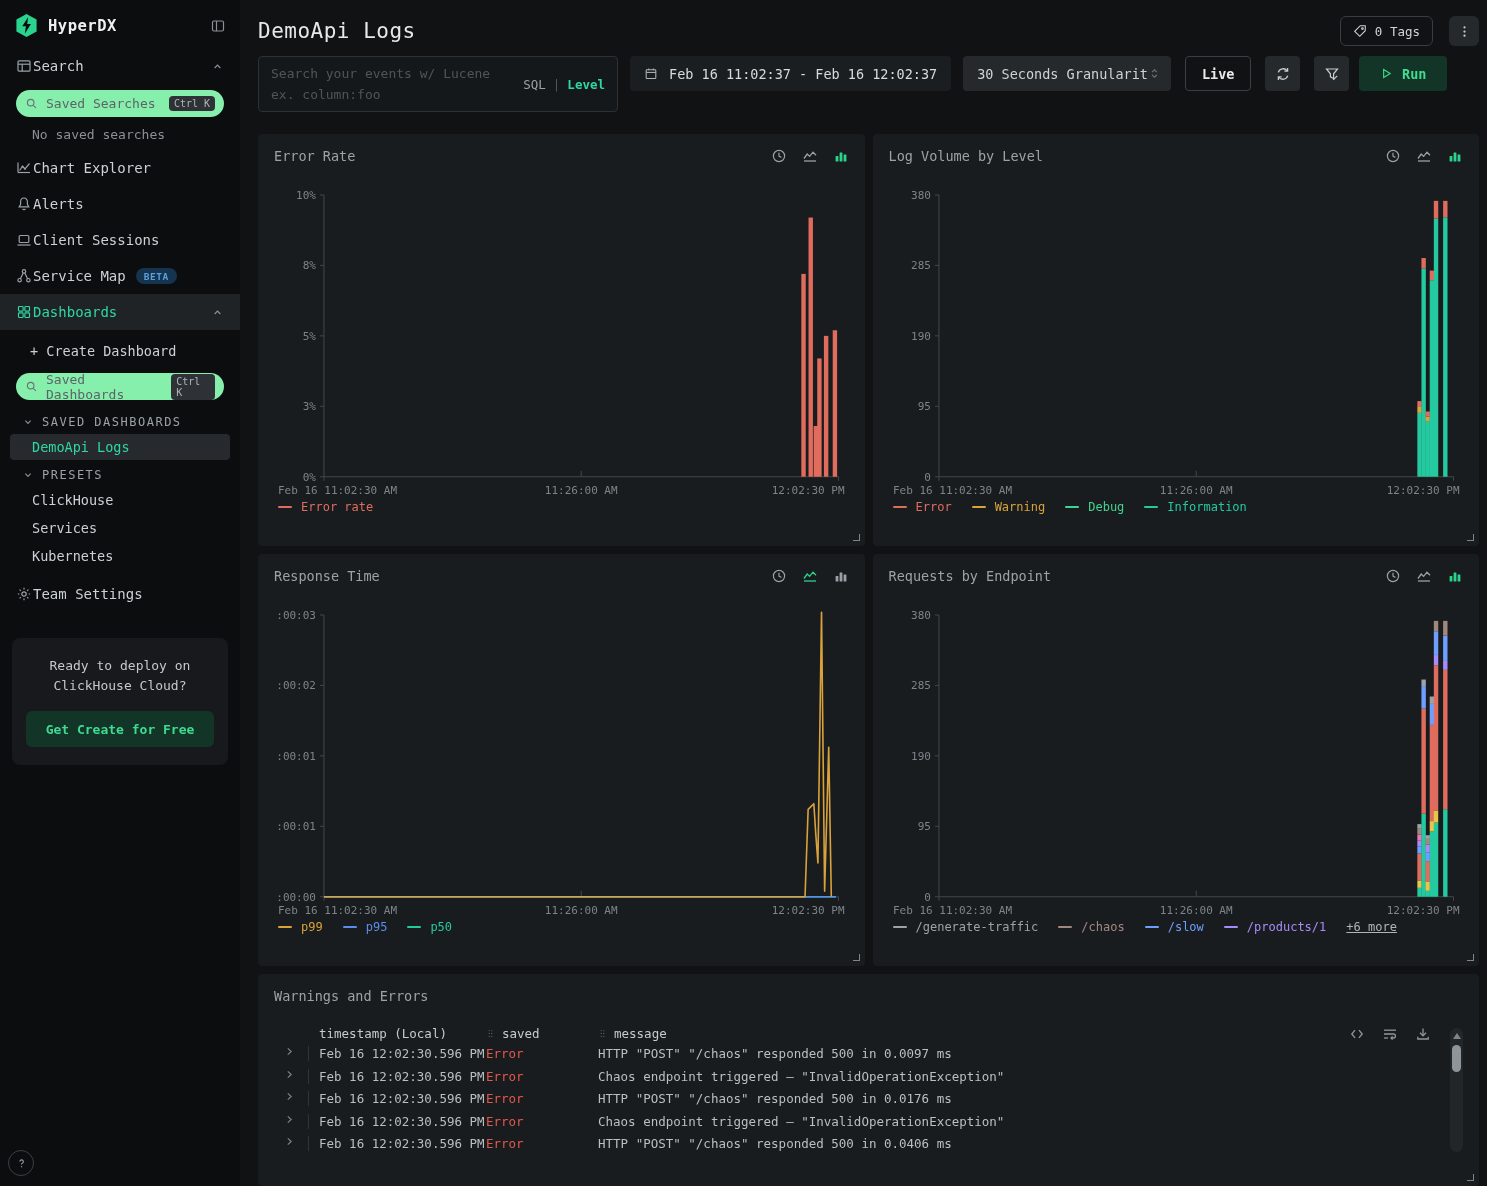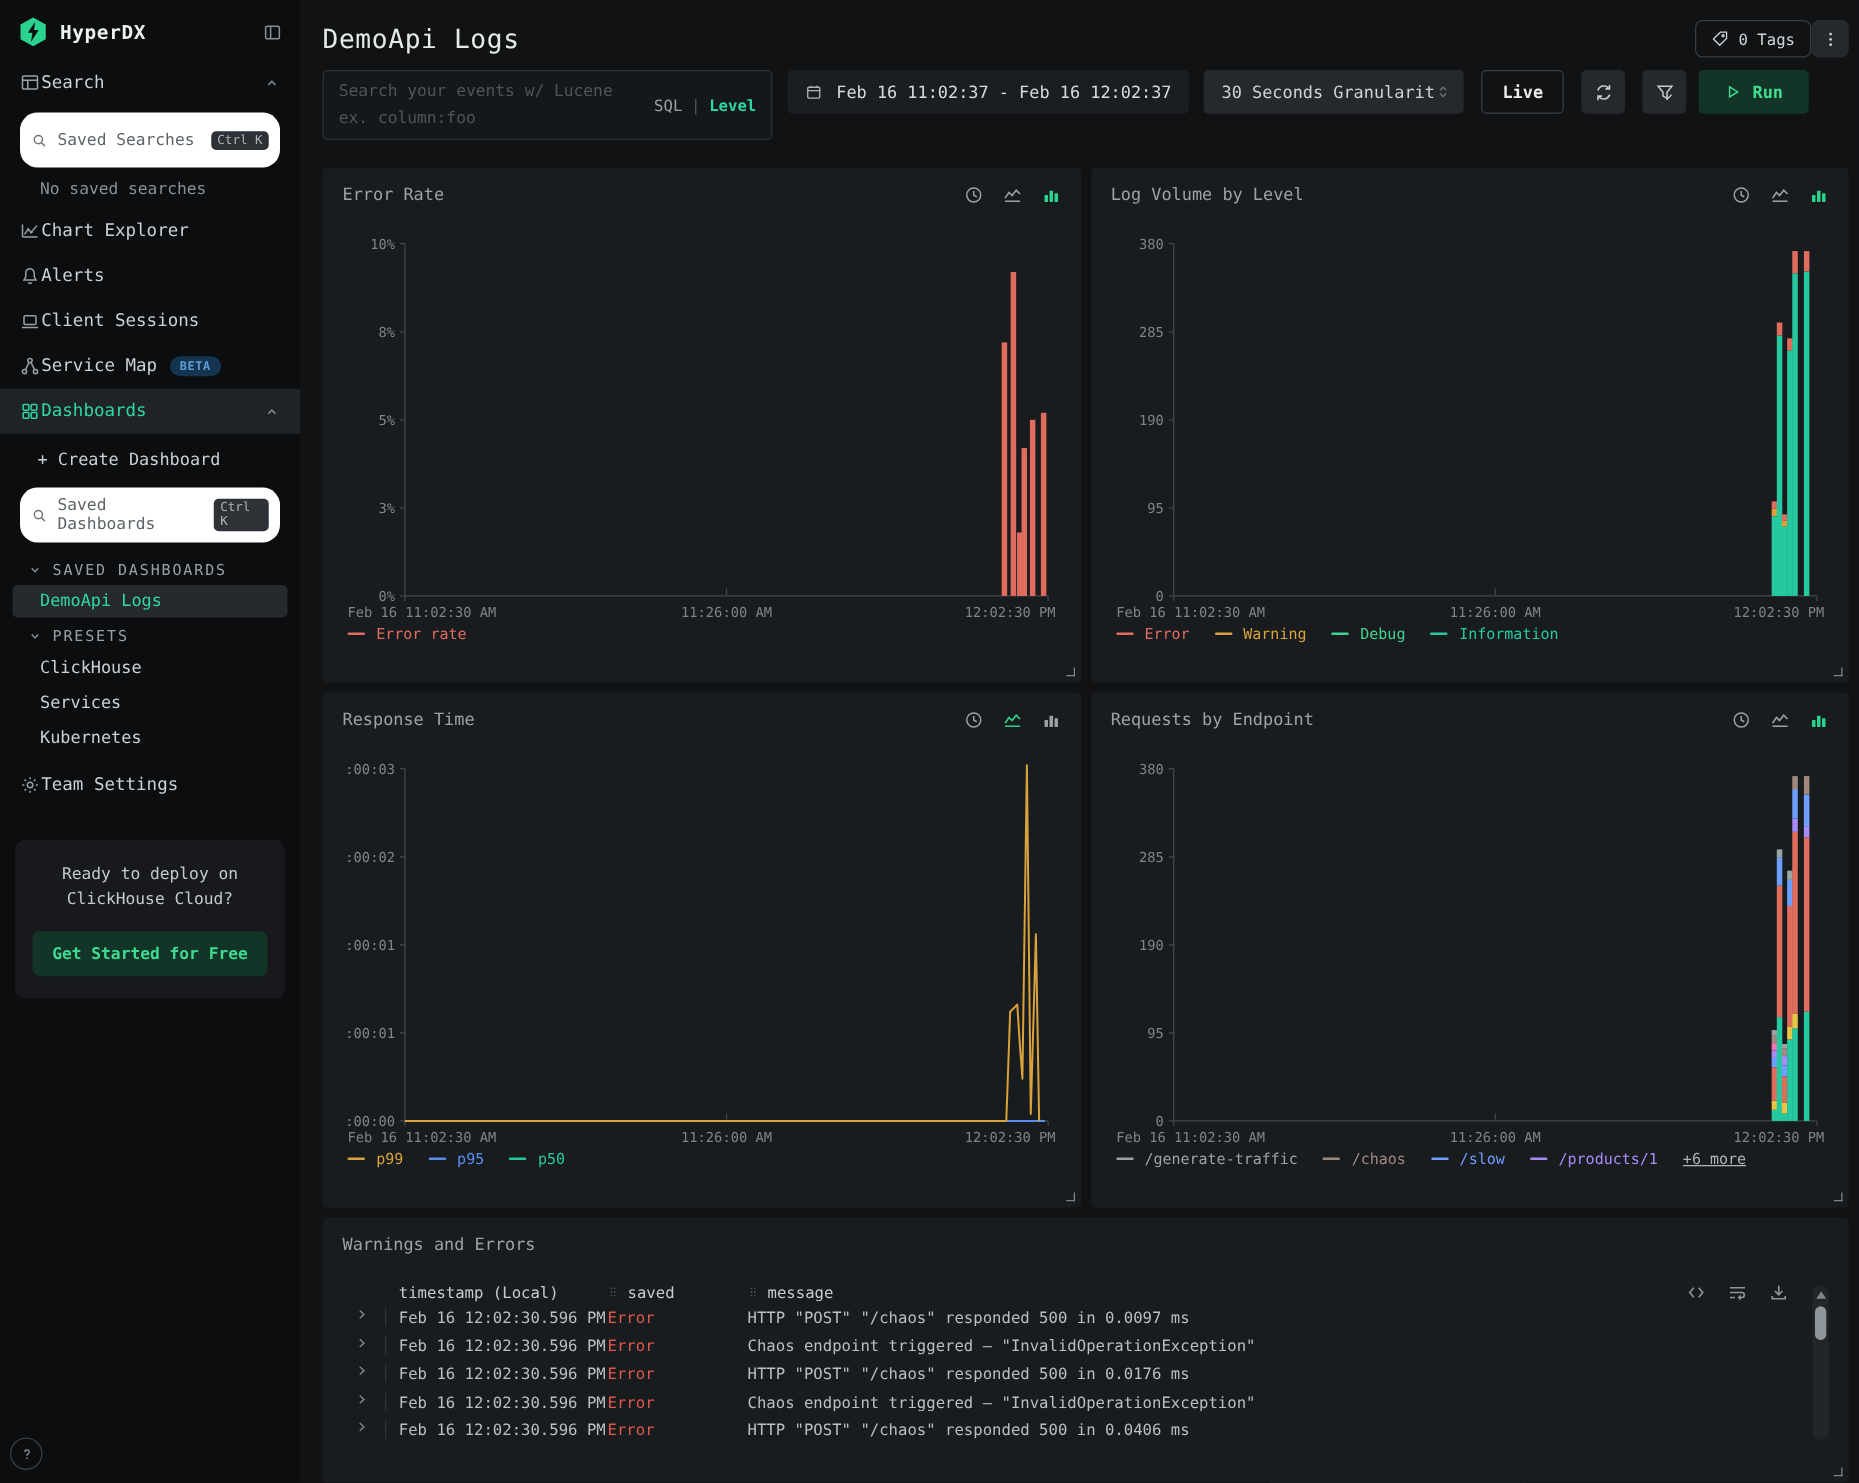--- a/index.html
+++ b/index.html
@@ -16,41 +16,41 @@
   .sidebar { width:240px; min-width:240px; background:#0b0d0f; display:flex; flex-direction:column; position:relative; }
   .logo-row { display:flex; align-items:center; padding:13px 14px 10px; gap:9px; }
   .logo-badge { width:25px; height:25px; display:flex; }
   .brand { font-weight:bold; font-size:15.5px; color:#eef1f2; letter-spacing:.5px; }
   .collapse-btn { margin-left:auto; color:#8a9196; display:flex; cursor:pointer; }
   .nav-item { display:flex; align-items:center; gap:0; height:36px; padding:0 16px; font-size:14px; color:#ccd1d5; cursor:pointer; }
   .nav-item .icn { width:17px; color:#9aa1a6; display:flex; }
   .nav-chevron { margin-left:auto; color:#8a9196; display:flex; }
   .nav-item.active { background:#1f2326; color:#2ed8a2; }
   .nav-item.active .icn { color:#2ed8a2; }
-  .pill { margin:6px 16px 8px; height:44px; background:#ffffff; border-radius:14px; display:flex; align-items:center; padding:0 9px; gap:8px; font-size:13px; color:#5d6468; cursor:text; }
+  .pill { margin:6px 16px 8px; height:27px; background:#86efac; border-radius:14px; display:flex; align-items:center; padding:0 9px; gap:8px; font-size:13px; color:#5d6468; cursor:text; }
   .pill .icn { color:#6c7378; display:flex; }
   .kbd { margin-left:auto; background:#2e3236; border-radius:4px; font-size:10px; padding:2px 5px; color:#aeb4b8; }
   .muted-note { font-size:13px; color:#8a9196; padding:2px 16px 8px 32px; }
   .beta { background:#153450; color:#5e9fd8; font-size:9.5px; font-weight:bold; letter-spacing:.5px; border-radius:9px; padding:2.5px 8px; margin-left:10px; }
   .create-link { font-size:13.5px; color:#ccd1d5; padding:13px 16px 8px 30px; cursor:pointer; }
   .section-head { display:flex; align-items:center; gap:8px; font-size:12px; letter-spacing:1.5px; color:#9aa2a7; padding:7px 16px 4px 22px; cursor:pointer; }
   .section-head .icn { display:flex; color:#8a9196; }
   .side-sub { font-size:13.5px; color:#ccd1d5; padding:6px 16px 6px 32px; cursor:pointer; }
   .side-sub.active { background:#26292d; color:#2ed8a2; margin:1px 10px; padding:5px 10px 5px 22px; border-radius:4px; }
   .team-item { margin-top:6px; }
   .promo { margin:26px 12px 0; background:#17191c; border-radius:8px; padding:18px 14px; text-align:center; }
   .promo-text { font-size:13px; color:#c3c9cc; line-height:1.55; }
   .promo-btn { margin-top:15px; background:#123527; color:#3fdb92; font-size:13px; font-weight:bold; border-radius:6px; height:36px; display:flex; align-items:center; justify-content:center; cursor:pointer; }
   .help-btn { position:absolute; left:8px; bottom:10px; width:26px; height:26px; border-radius:50%; border:1px solid #3a4044; color:#9aa1a6; display:flex; align-items:center; justify-content:center; cursor:pointer; }
 
   
   .main { flex:1; padding:0 8px 0 18px; display:flex; flex-direction:column; overflow:hidden; }
   .page-head { margin-top:16px; display:flex; align-items:center; }
   .page-title { font-size:21px; color:#e6e9ea; letter-spacing:.5px; }
-  .head-actions { margin-left:auto; display:flex; gap:0; align-items:center;padding-left:30px; }
+  .head-actions { margin-left:auto; display:flex; gap:16px; align-items:center;padding-left:30px; }
   .tags-btn { height:30px; border:1px solid #383d41; border-radius:6px; display:flex; align-items:center; gap:8px; padding:0 12px; font-size:12.5px; color:#d0d4d7; cursor:pointer; }
   .kebab-btn { width:30px; height:30px; background:#26292c; border-radius:6px; display:flex; align-items:center; justify-content:center; color:#c6ccd0; cursor:pointer; }
 
   .toolbar { margin-top:10px; display:flex; align-items:flex-start; }
   .search-box { width:360px; height:56px; background:#15181a; border:1px solid #2c3135; border-radius:4px; display:flex; align-items:center; padding:0 12px; cursor:text; }
   .search-ph { font-size:13px; color:#4e555a; line-height:1.65; }
   .search-langs { margin-left:auto; font-size:12.5px; display:flex; gap:7px; align-items:center; }
   .sql-lbl { color:#9aa1a6; } .lang-div { color:#4e555a; } .lucene-lbl { color:#2ed8a2; font-weight:bold; }
   .date-btn { margin-left:12px; height:35px; background:#1b1e21; border-radius:4px; display:flex; align-items:center; gap:11px; padding:0 14px; font-size:13.5px; color:#d8dbdd; cursor:pointer; }
   .date-btn .icn { color:#aeb4b8; display:flex; }
@@ -249,21 +249,21 @@
         <svg viewBox="0 0 16 16" width="16" height="16" fill="none" stroke="currentColor" stroke-width="1.2">
             <circle cx="8" cy="8" r="2.2"></circle>
             <path d="M8 1.8 V3.4 M8 12.6 V14.2 M1.8 8 H3.4 M12.6 8 H14.2 M3.6 3.6 L4.8 4.8 M11.2 11.2 L12.4 12.4 M12.4 3.6 L11.2 4.8 M4.8 11.2 L3.6 12.4"></path>
           </svg>
       </span>
       <span>Team Settings</span>
     </div>
 
     <div class="promo">
       <div class="promo-text">Ready to deploy on ClickHouse Cloud?</div>
-      <div class="promo-btn">Get Started for Free</div>
+      <div class="promo-btn">Get Create for Free</div>
     </div>
 
     <div class="help-btn">
       <svg viewBox="0 0 16 16" width="15" height="15" fill="none" stroke="currentColor" stroke-width="1.1">
           <path d="M6.2 6 a1.9 1.9 0 1 1 2.6 1.8 c-.6.25-.8.6-.8 1.3"></path>
           <circle cx="8" cy="11.4" r="0.7" fill="currentColor" stroke="none"></circle>
         </svg>
     </div>
   </aside>
 

